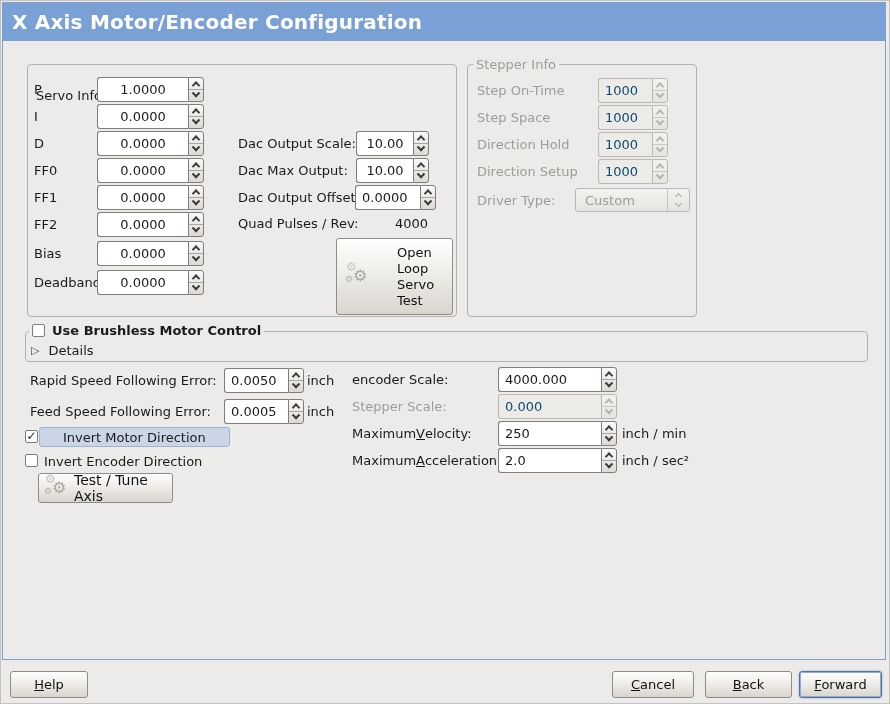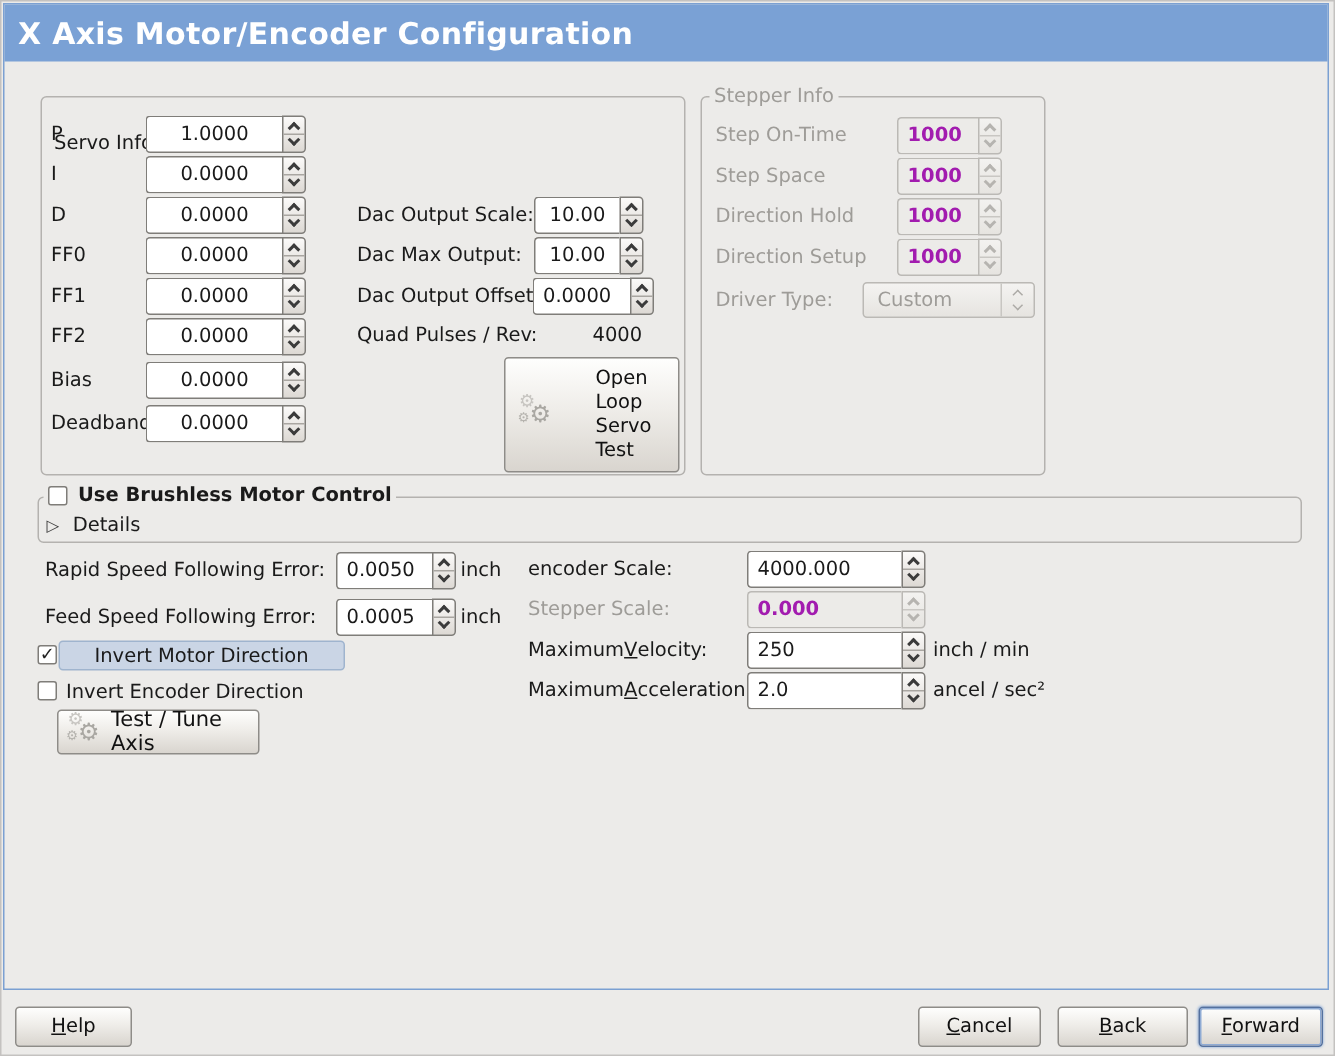--- a/index.html
+++ b/index.html
@@ -22,21 +22,21 @@
   .entry{background:#fff;border:1px solid #7F7D79;border-right:none;border-radius:3px 0 0 3px;
          display:flex;align-items:center;box-sizing:border-box;padding:0 6px;height:25px;}
   .entry.c{justify-content:center;padding:0 2px;}
   .sbtns{width:16px;border:1px solid #7F7D79;border-radius:0 3px 3px 0;box-sizing:border-box;
          background:linear-gradient(#FBFAF9,#DDD9D4);display:flex;flex-direction:column;}
   .sb{flex:1;display:flex;align-items:center;justify-content:center;}
   .sb.t{border-bottom:1px solid #A9A6A1;}
   .ch{display:block;width:6px;height:6px;border-left:2px solid #3B3B3B;border-top:2px solid #3B3B3B;box-sizing:border-box;}
   .ch.up{transform:rotate(45deg) translate(1px,1px);}
   .ch.dn{transform:rotate(-135deg) translate(2px,2px);}
-  .dis .entry{background:#ECEBE8;color:#a21caf;border-color:#BBB9B5;font-weight:bold;}
+  .dis .entry{background:#ECEBE8;color:#0c4a6e;border-color:#BBB9B5;}
   .dis .sbtns{border-color:#BBB9B5;background:linear-gradient(#F3F2F0,#E6E4E0);}
   .dis .sb.t{border-bottom-color:#C9C7C3;}
   .dis .ch{border-color:#B6B4B0;}
   
   .btn{position:absolute;background:linear-gradient(#FEFEFD,#EFEDE9 45%,#D9D5CF);
        border:1px solid #8E8C88;border-radius:3px;box-sizing:border-box;
        display:flex;align-items:center;justify-content:center;color:#111;}
   .btn.focused{border:1px solid #54719F;box-shadow:0 0 0 1px #8FABD4 inset,0 0 2px #7AA1D5;}
   
   .cb{position:absolute;width:13px;height:13px;background:#fff;border:1px solid #7F7D79;border-radius:2px;
@@ -393,21 +393,21 @@
     <div class="entry" style="width:103px;">2.0</div>
     <div class="sbtns">
       <span class="sb t">
           <i class="ch up"></i>
         </span>
       <span class="sb">
           <i class="ch dn"></i>
         </span>
     </div>
   </div>
-  <span class="unit" style="left:622px;top:448px;">ancel / sec²</span>
+  <span class="unit" style="left:622px;top:448px;">inch / sec²</span>
 
   <div class="btn" style="left:10px;top:671px;width:78px;height:27px;">
     <span><span class="mn">H</span><span>elp</span></span>
   </div>
   <div class="btn" style="left:612px;top:671px;width:82px;height:27px;">
     <span><span class="mn">C</span><span>ancel</span></span>
   </div>
   <div class="btn" style="left:705px;top:671px;width:87px;height:27px;">
     <span><span class="mn">B</span><span>ack</span></span>
   </div>

